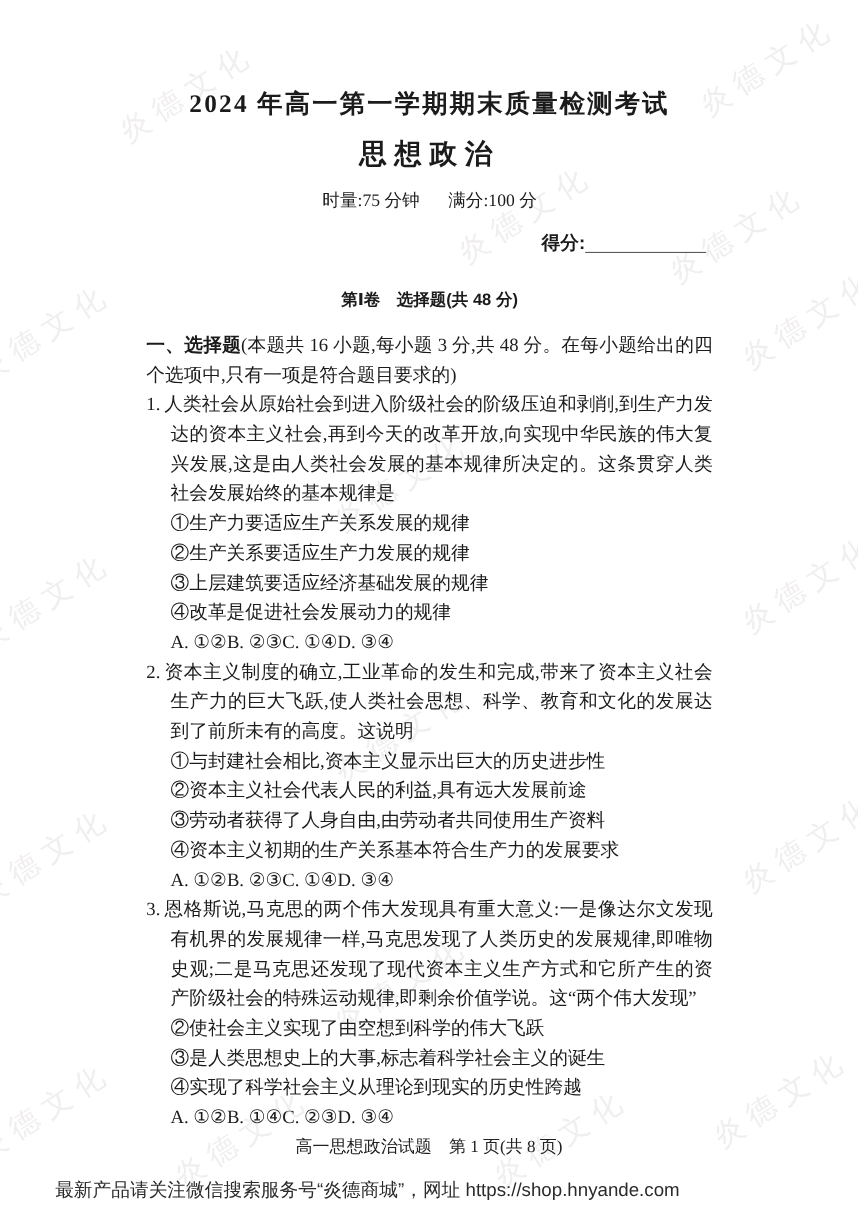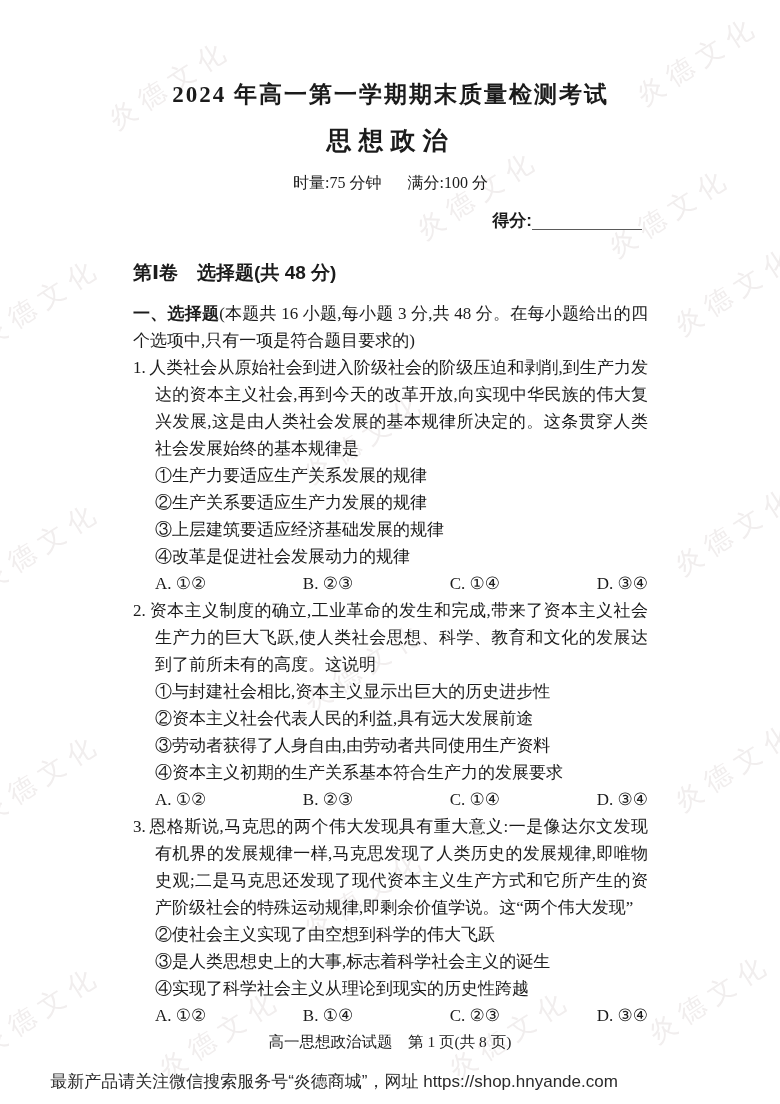--- a/index.html
+++ b/index.html
@@ -43,36 +43,36 @@
   }
   .score-label {
     font-family:"Liberation Sans","DejaVu Sans",sans-serif;
     font-weight:bold; font-size:17px;
   }
   .score-line {
     display:inline-block; width:110px; height:1px;
     border-bottom:1.5px solid #5a5a5a; margin-bottom:4px;
   }
   .section-heading {
-    text-align:left; font-weight:bold; font-size:19px;
+    text-align:center; font-weight:bold; font-size:15px;
     font-family:"Liberation Sans","DejaVu Sans",sans-serif;
     line-height:26px; margin-top:26px;
   }
   .body-block { font-size:17px; line-height:27px; text-align:justify; }
   .intro { margin-top:14px; }
   .intro-label {
     font-weight:bold;
     font-family:"Liberation Sans","DejaVu Sans",sans-serif;
   }
   .question { }
   .stem { text-indent:-22px; padding-left:22px; }
   .qnum { display:inline; }
   .subitem { padding-left:22px; }
   .choices {
-    display:flex; justify-content:space-between;
+    display:flex; 
     padding-left:22px;
   }
   .choice { white-space:nowrap; }
   
   .page-footer {
     position:absolute; left:0; top:1032; width:780px;
     top:1032px; text-align:center; font-size:15.5px; color:#222;
   }
   .promo {
     position:absolute; left:0; top:1070px; width:668px;

